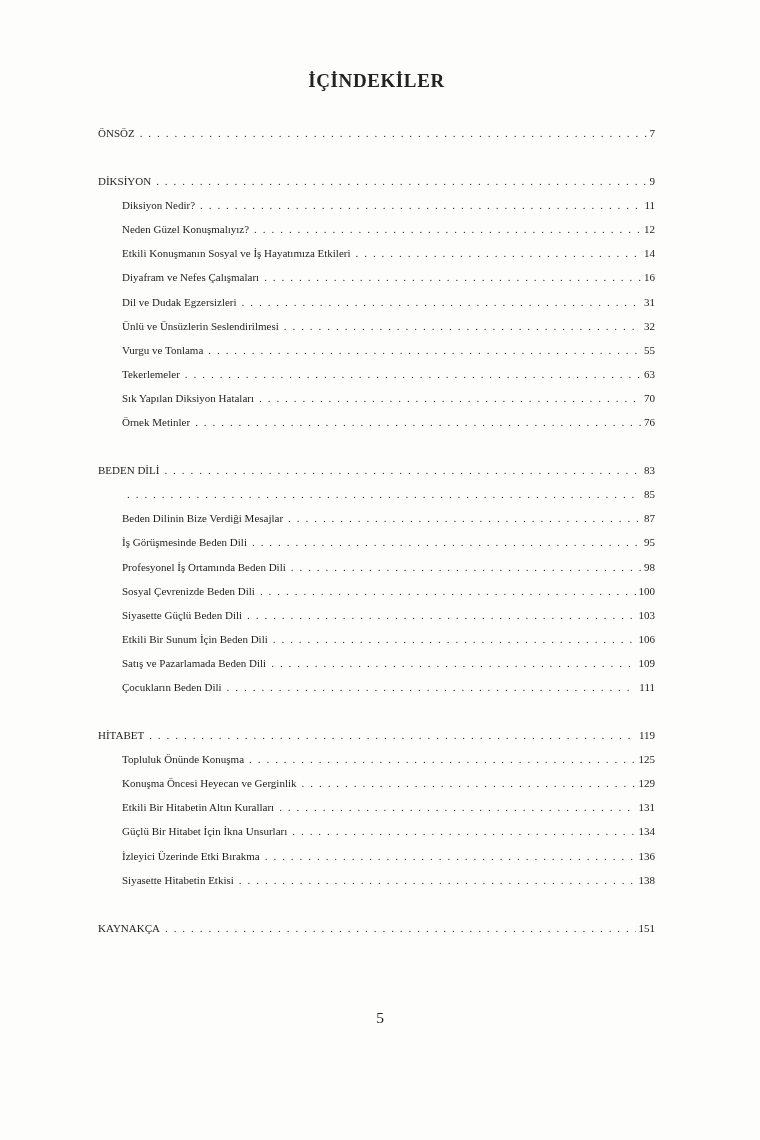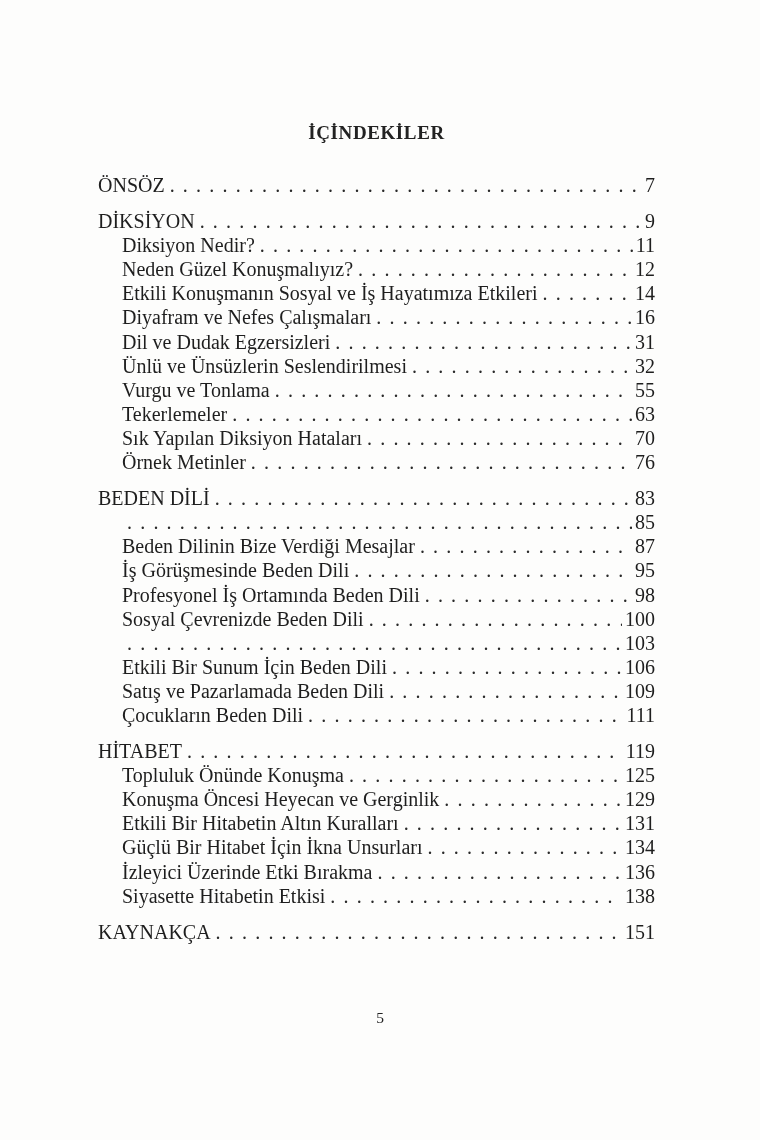--- a/index.html
+++ b/index.html
@@ -19,39 +19,39 @@
     box-sizing: border-box;
   }
   .content {
     position: absolute;
     left: 98px;
     top: 0;
     width: 557px; 
   }
   .doc-title {
     margin: 0;
-    padding-top: 120px;
+    padding-top: 68px;
     padding-bottom: 27px;
     text-align: center;
     font-size: 19px;
     line-height: 26px;
     font-weight: bold;
     letter-spacing: 0.6px;
     color: #222;
   }
   .toc-section {
     margin: 0;
   }
   .toc-section + .toc-section {
-    margin-top: 12px; 
+    margin-top: 24px; 
   }
   .toc-row {
     display: flex;
     align-items: baseline;
-    font-size: 20px;
+    font-size: 11px;
     line-height: 24.1px;
     white-space: nowrap;
   }
   .toc-row.level-1 {
     padding-left: 24px; 
   }
   .toc-label {
     flex: 0 0 auto;
   }
   .leader {
@@ -176,20 +176,21 @@
             <span class="toc-label">Profesyonel İş Ortamında Beden Dili</span>
             <span class="leader"></span>
             <span class="toc-page-num">98</span>
           </div>
           <div class="toc-row level-1">
             <span class="toc-label">Sosyal Çevrenizde Beden Dili</span>
             <span class="leader"></span>
             <span class="toc-page-num">100</span>
           </div>
           <div class="toc-row level-1">
+            <span class="toc-label">Siyasette Güçlü Beden Dili</span>
             <span class="leader"></span>
             <span class="toc-page-num">103</span>
           </div>
           <div class="toc-row level-1">
             <span class="toc-label">Etkili Bir Sunum İçin Beden Dili</span>
             <span class="leader"></span>
             <span class="toc-page-num">106</span>
           </div>
           <div class="toc-row level-1">
             <span class="toc-label">Satış ve Pazarlamada Beden Dili</span>

